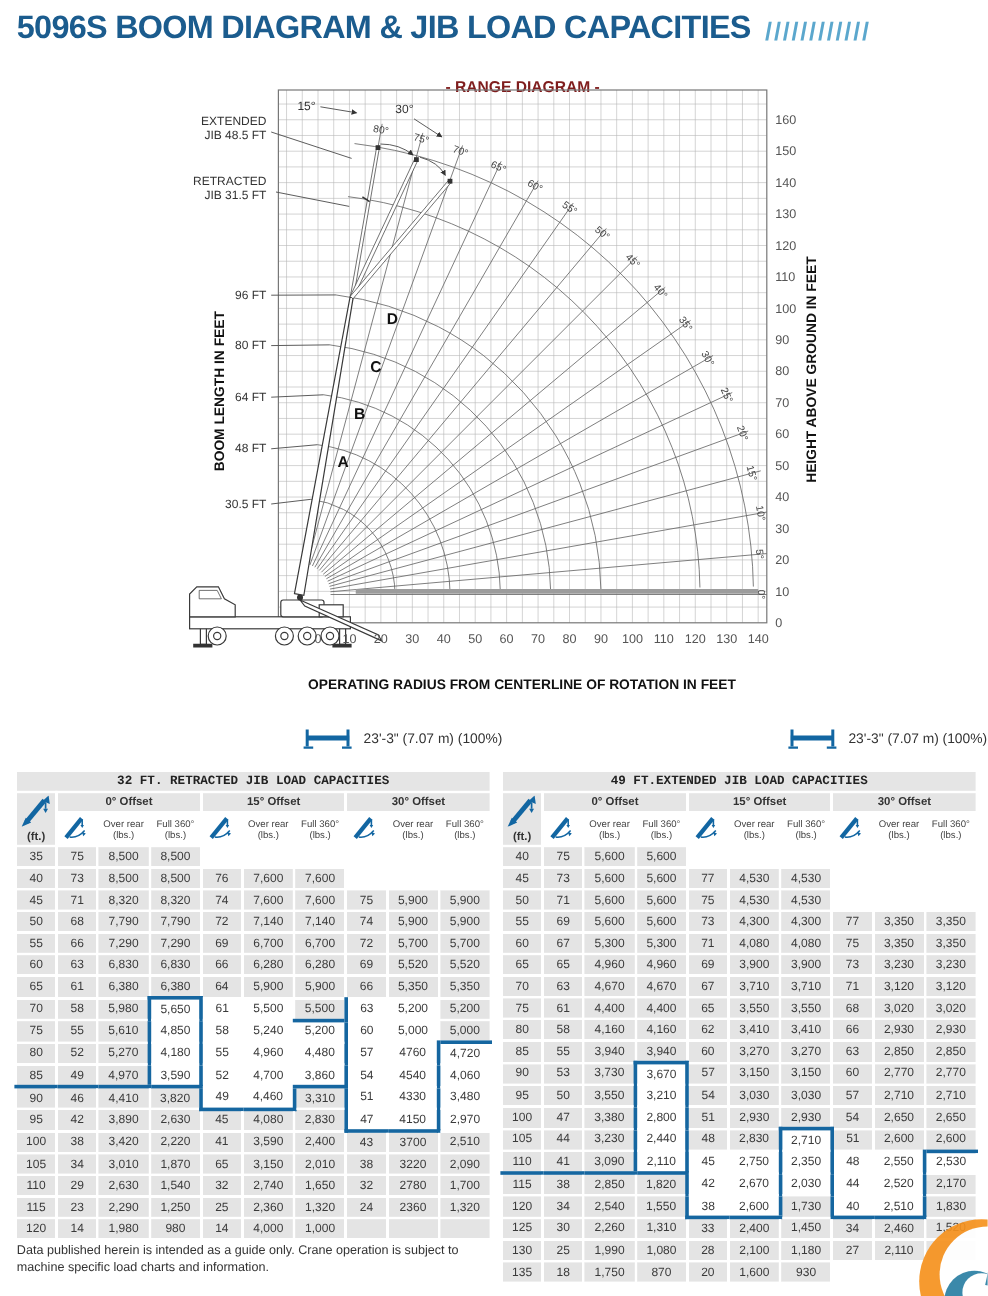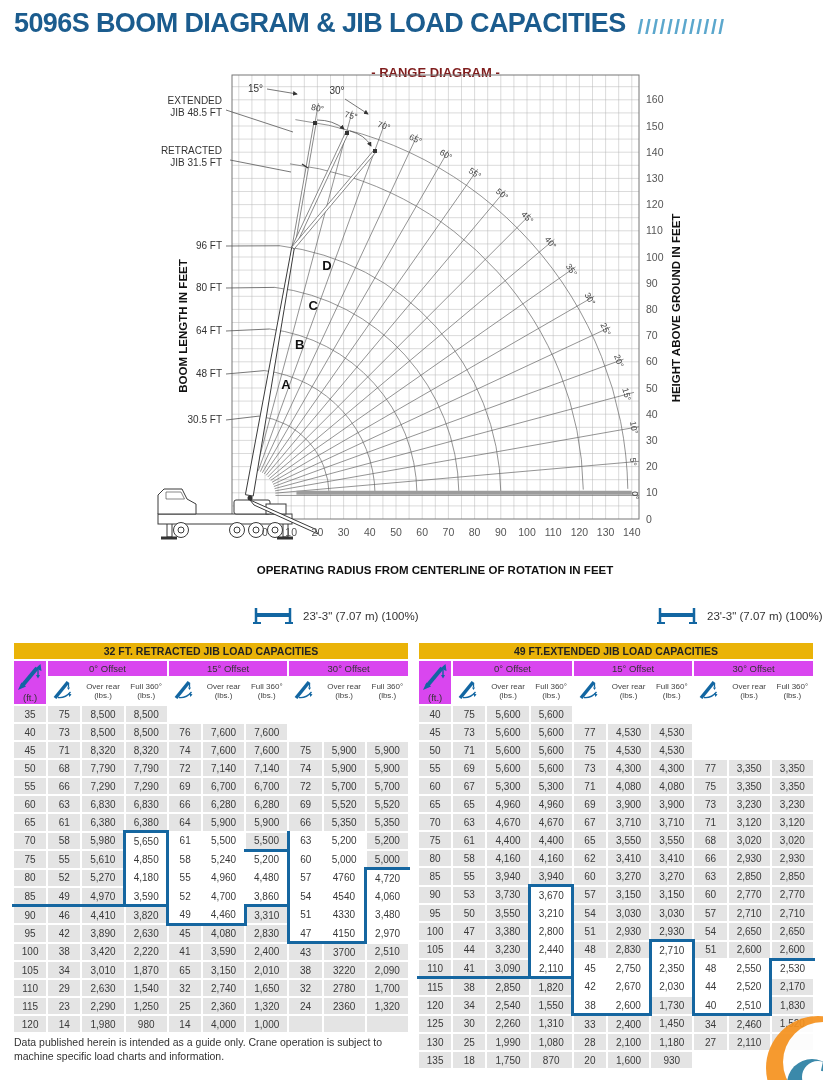--- a/index.html
+++ b/index.html
@@ -11,22 +11,22 @@
   .diagram-title{position:absolute;top:42px;left:232px;width:407px;text-align:center;
                  font-weight:bold;font-size:13px;color:#7f1d1d;margin-top:23px;}
   #range-svg{position:absolute;top:68px;left:0;}
   .outrigger{position:absolute;top:606px;display:flex;align-items:center;gap:9px;
              font-size:11.5px;color:#333;}
   .outrigger.left{left:252px}.outrigger.right{left:656px}
   .tables{position:absolute;top:641px;left:12px;right:8px;display:flex;gap:7px;}
   .tbl-wrap{flex:1;min-width:0;}
   table.cap{width:100%;border-collapse:collapse;table-layout:fixed;border:1px solid #8a8a8a;}
   .cap th,.cap td{border:2px solid #fff;text-align:center;overflow:hidden;padding:0;}
-  .cap .t-title th{background:#eab308;font-size:10.5px;height:16px;color:#222;}
-  .cap .t-group th{background:#d946ef;font-size:9.5px;font-weight:normal;height:15px;color:#333;}
+  .cap .t-title th{background:#e5e5e5;font-size:10.5px;height:16px;color:#222;font-family:Liberation Mono, monospace;}
+  .cap .t-group th{background:#e5e5e5;font-size:9.5px;font-weight:bold;height:15px;color:#333;}
   .cap .t-sub th{background:#fff;font-size:8px;font-weight:normal;color:#444;height:26px;line-height:1.15;}
   .cap .ft-h{background:#fff;font-size:8.5px;color:#444;font-weight:normal;vertical-align:bottom;padding-bottom:1px;}
   .cap td{height:16px;font-size:10px;color:#3a3a3a;background:#e4e4e4;}
   .cap td.w{background:#fff;}
   .bt{border-top:3px solid #1566a0 !important}
   .bb{border-bottom:3px solid #1566a0 !important}
   .bl{border-left:3px solid #1566a0 !important}
   .br{border-right:3px solid #1566a0 !important}
   .footnote{position:absolute;top:1036px;left:14px;width:390px;font-size:10.5px;color:#333;line-height:1.3;}
   .watermark{position:absolute;top:1012px;left:762px;}

